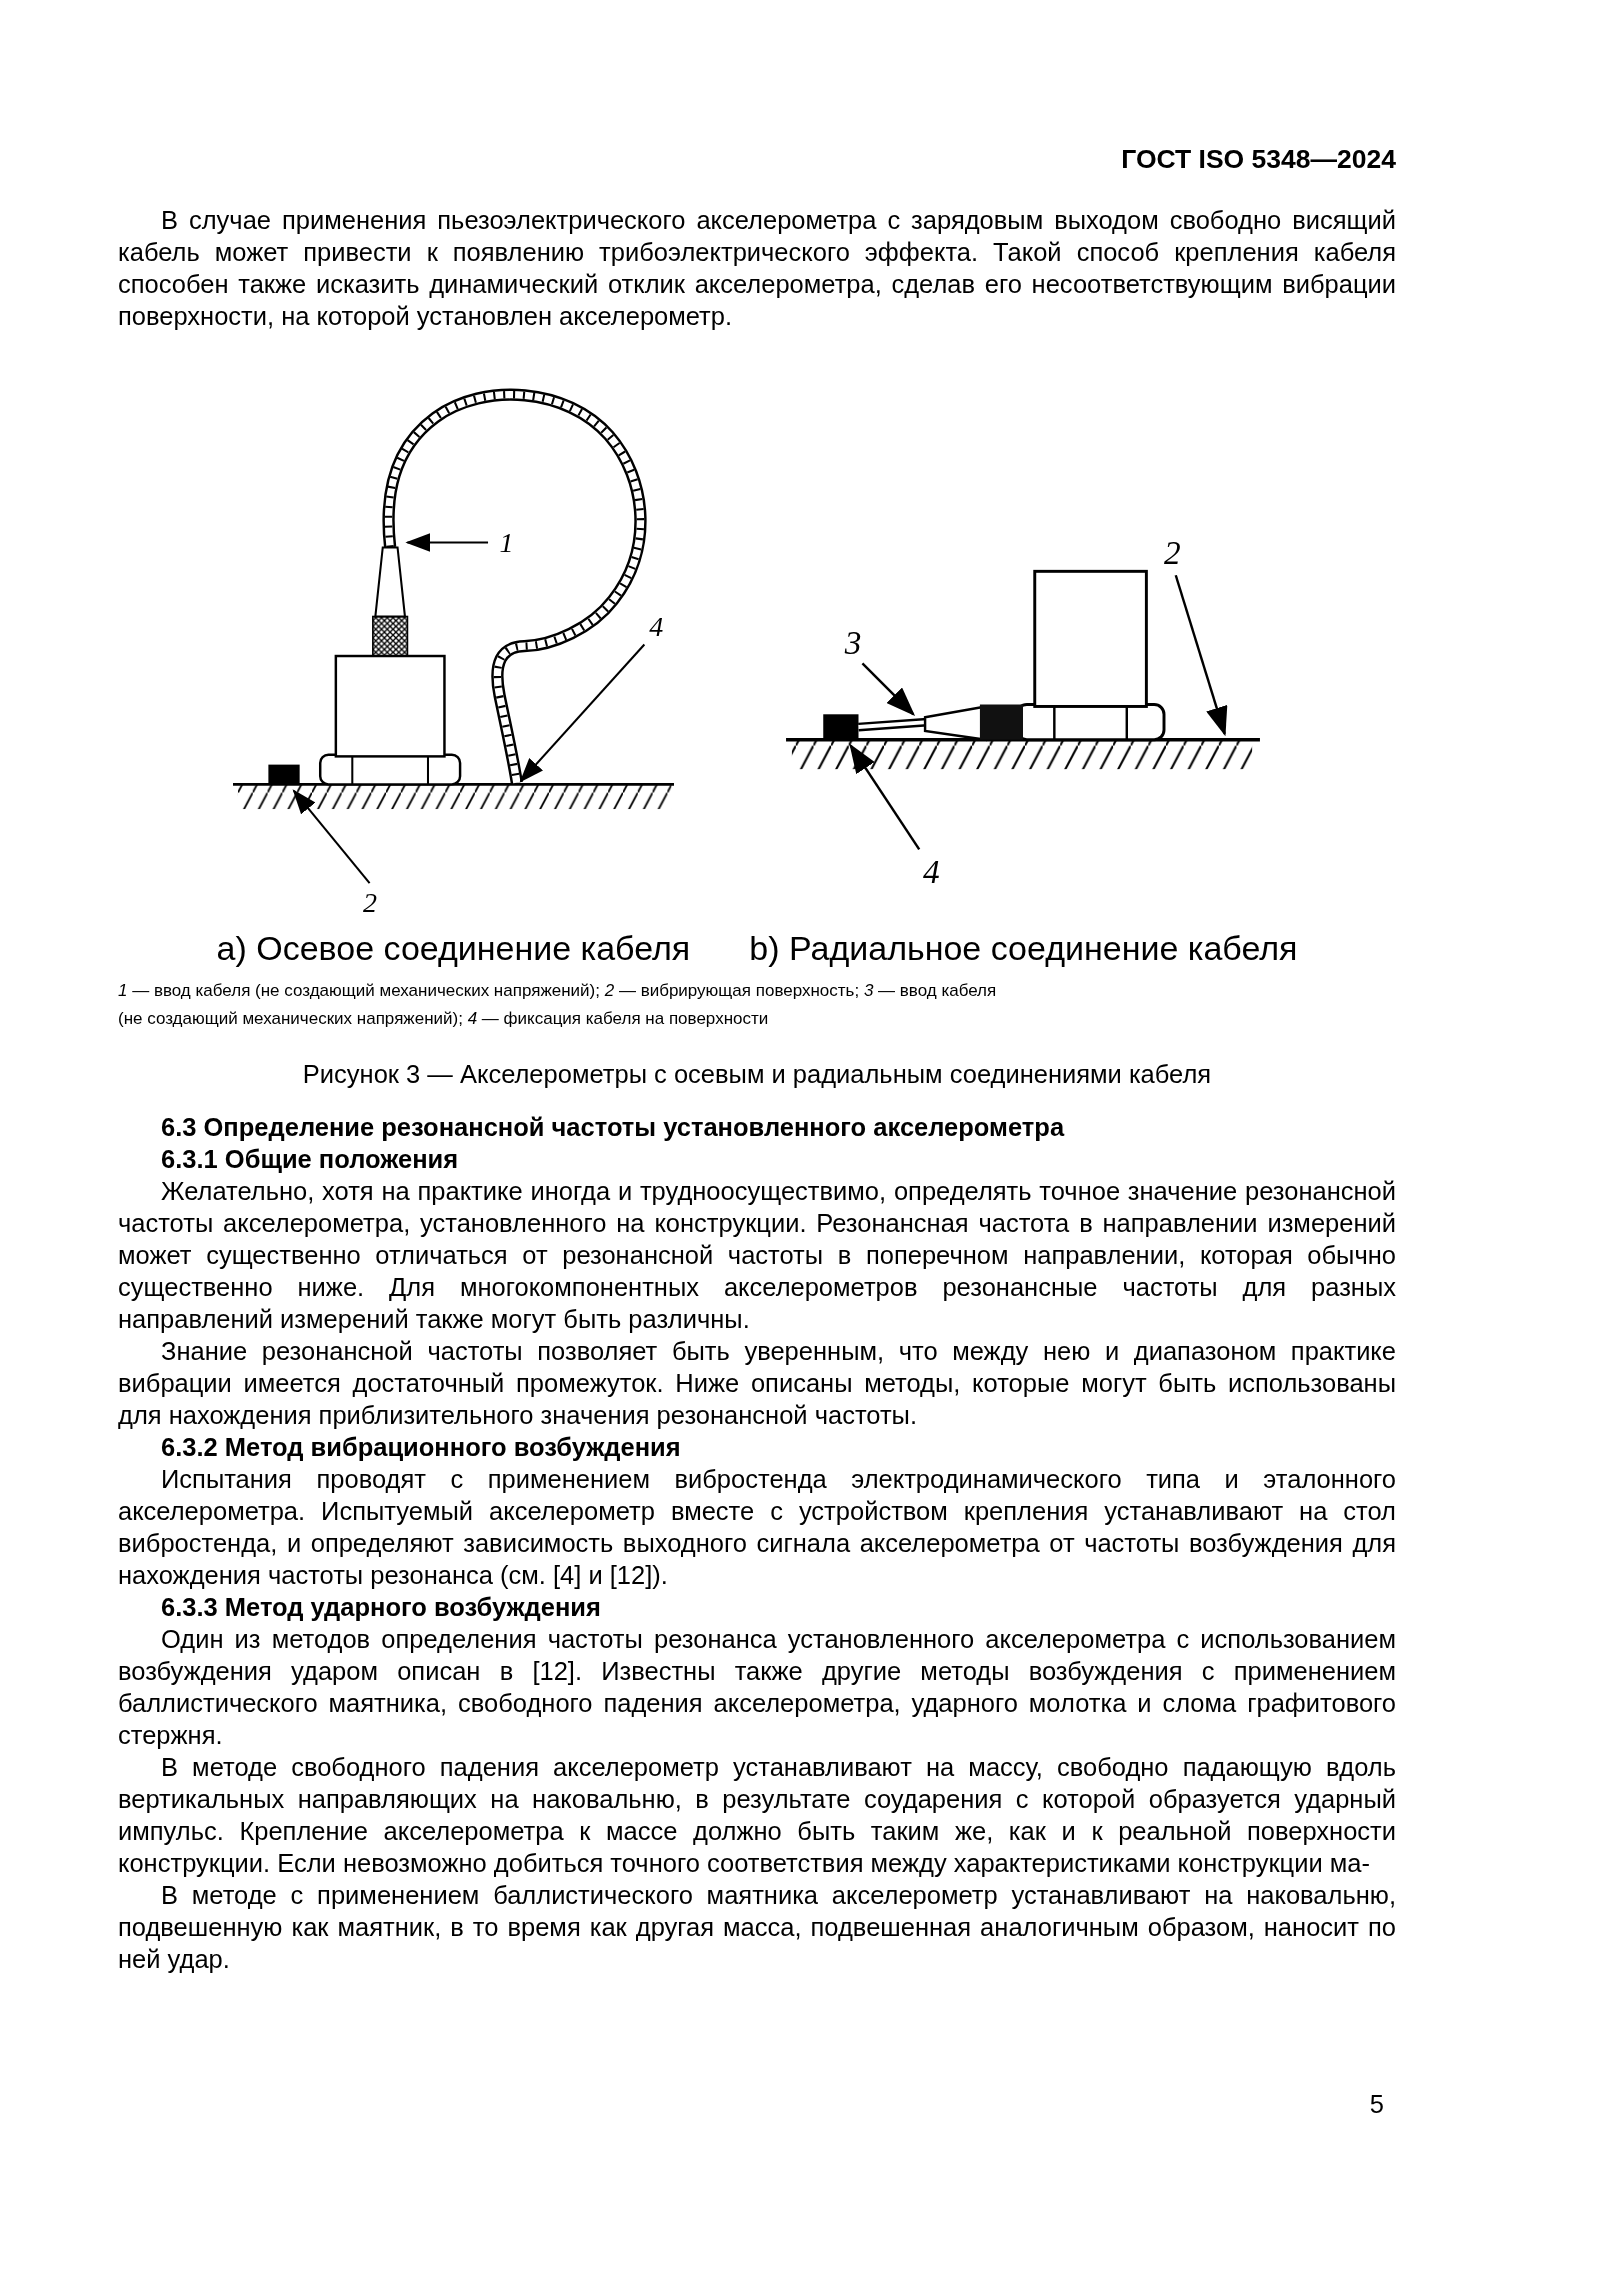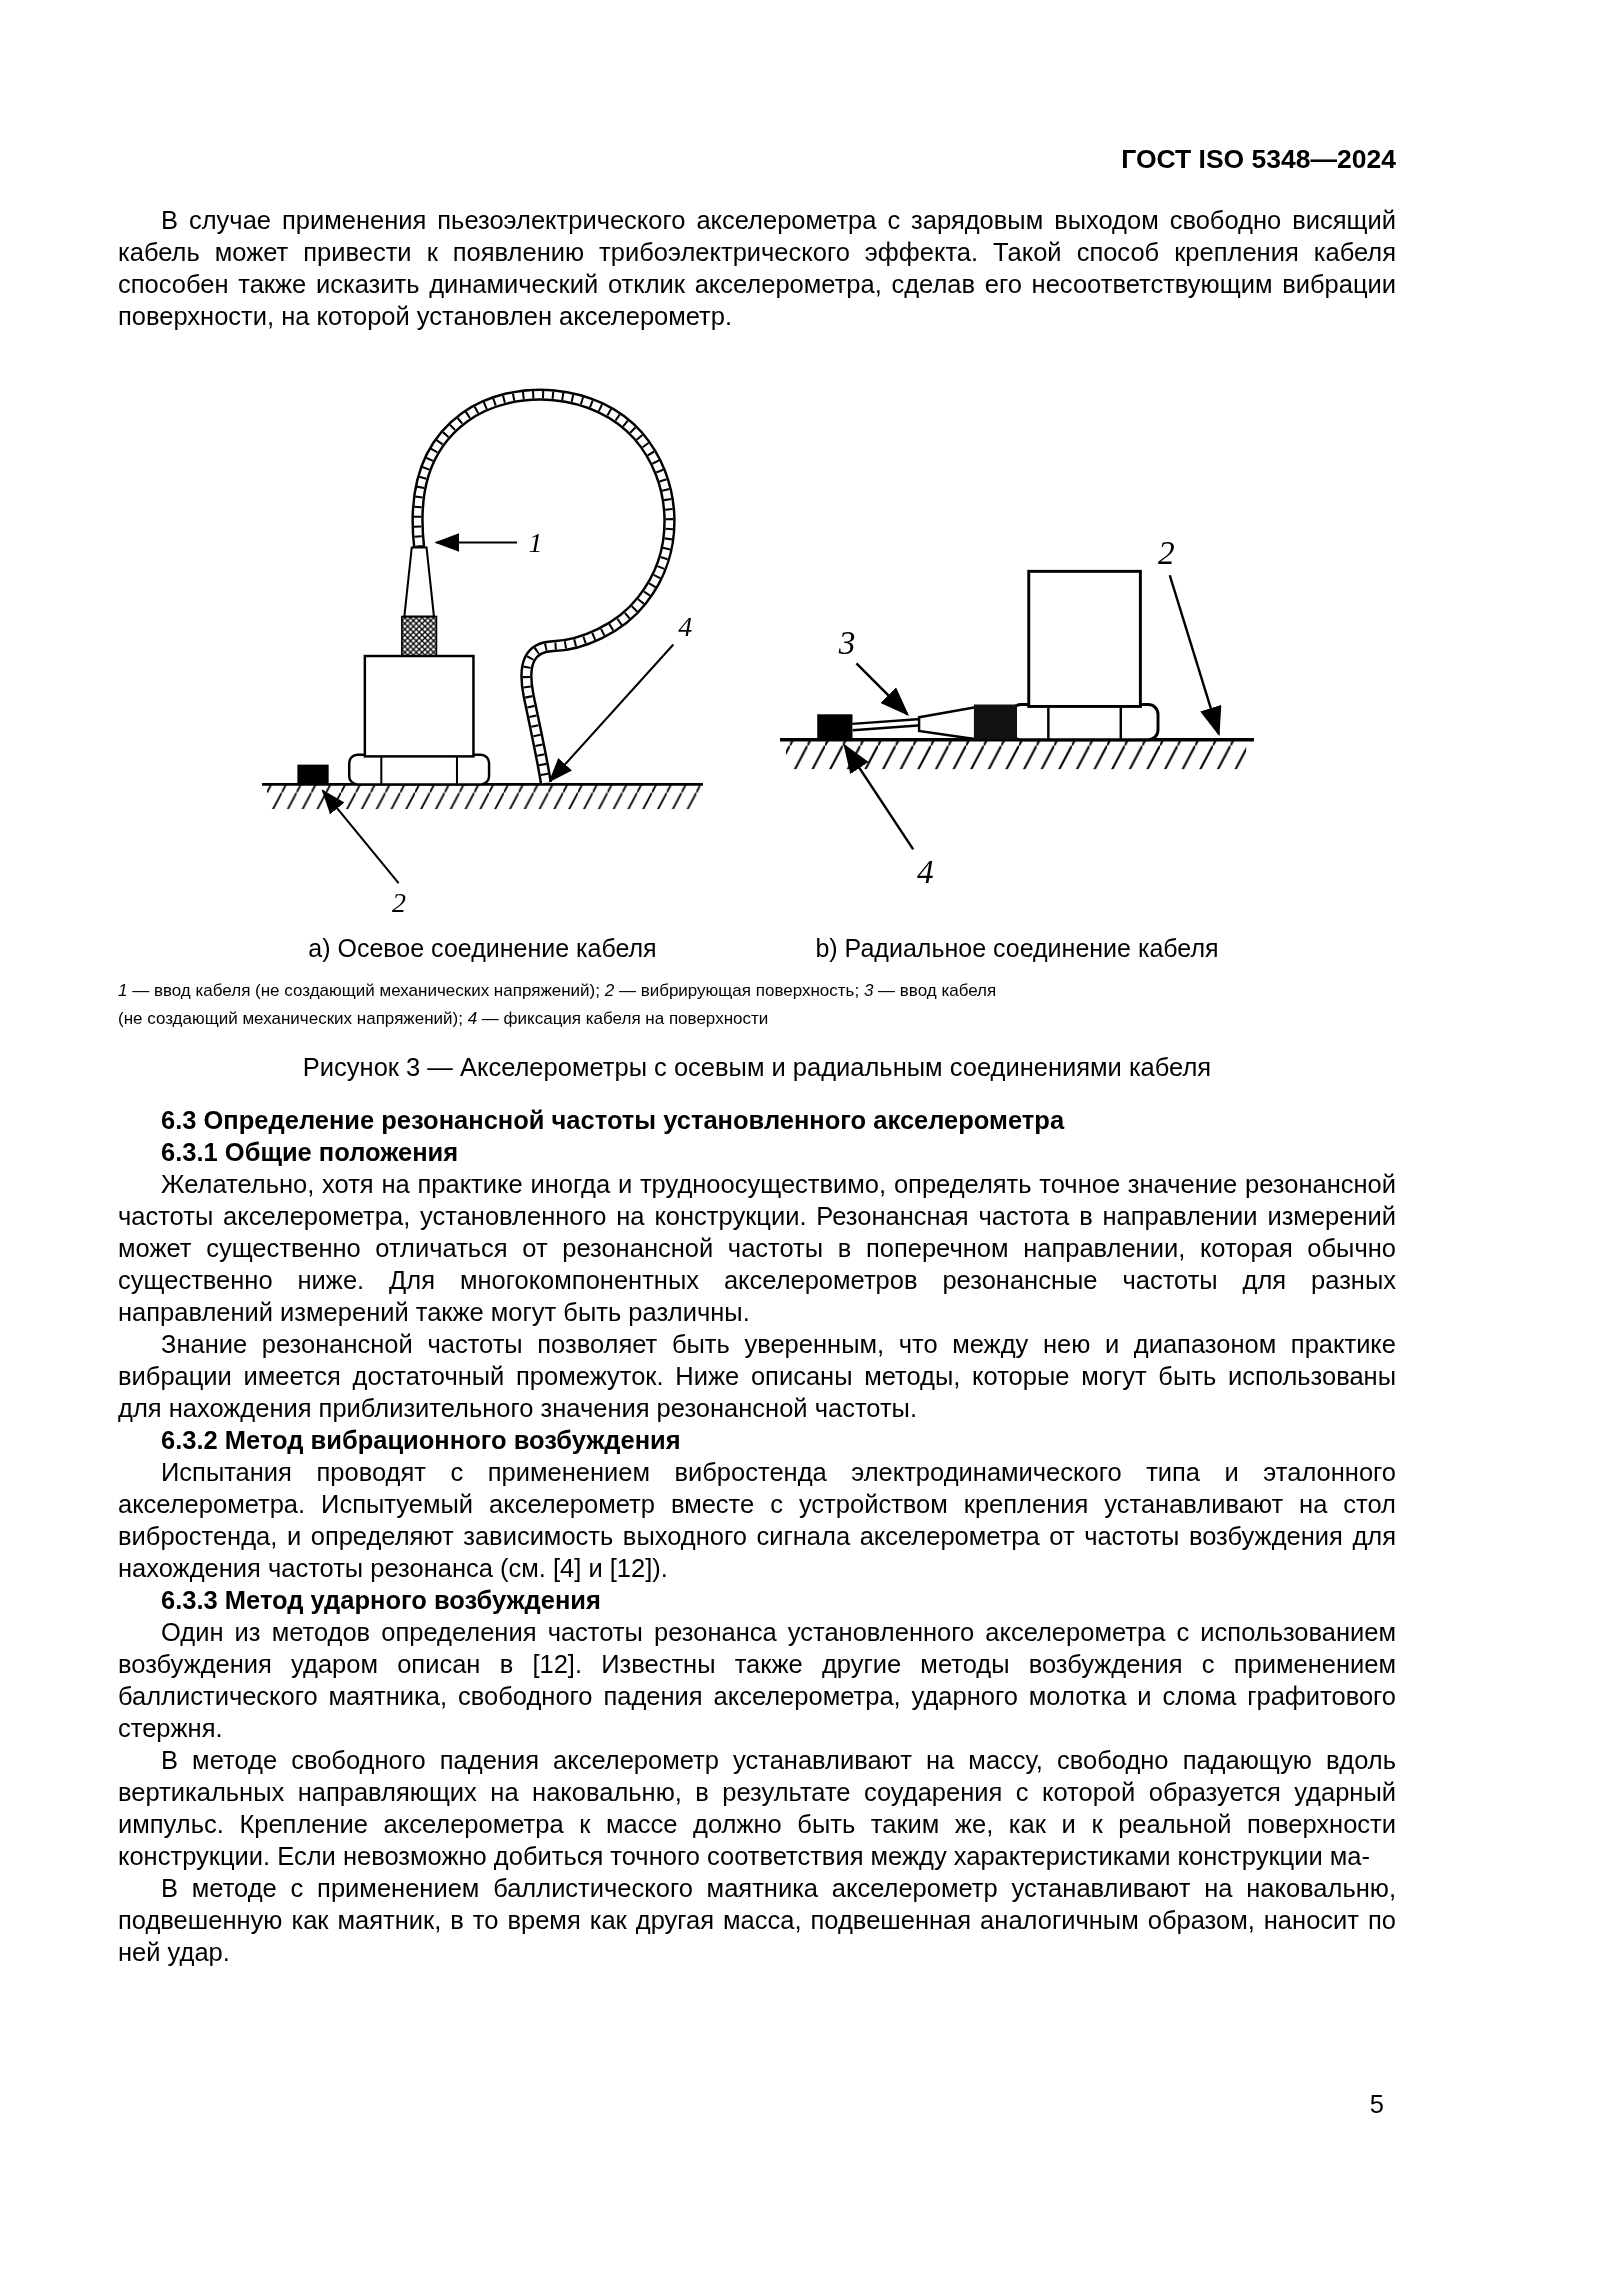--- a/index.html
+++ b/index.html
@@ -39,34 +39,34 @@
     align-items:flex-end;
     gap:59px;
   }
   .fig-col {
     display:flex;
     flex-direction:column;
     align-items:center;
   }
   .fig-caption {
     margin-top:15.7px;
-    font-size:25px;
+    font-size:34px;
     text-indent:0;
   }
   .fig-legend {
     text-align:left;
     font-size:17px;
     line-height:27.4px;
     margin-top:13.7px;
   }
   .fig-legend i { font-style:italic; }
   .fig-title {
     text-align:center;
     font-size:25.5px;
-    margin-top:19px;
+    margin-top:26px;
   }
   .callout-num {
     font-family:"Liberation Serif", serif;
     font-style:italic;
     font-size:34px;
     fill:#000;
   }
   .page-num {
     position:absolute;
     right:237px;

